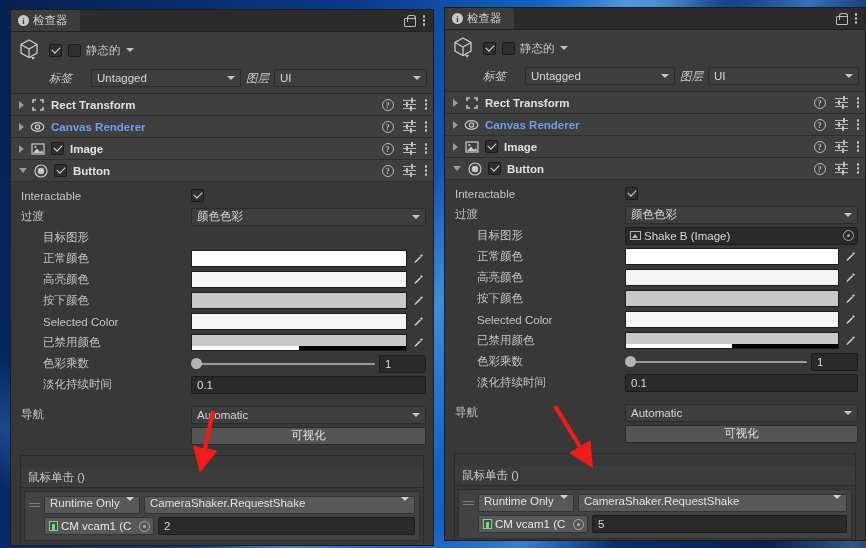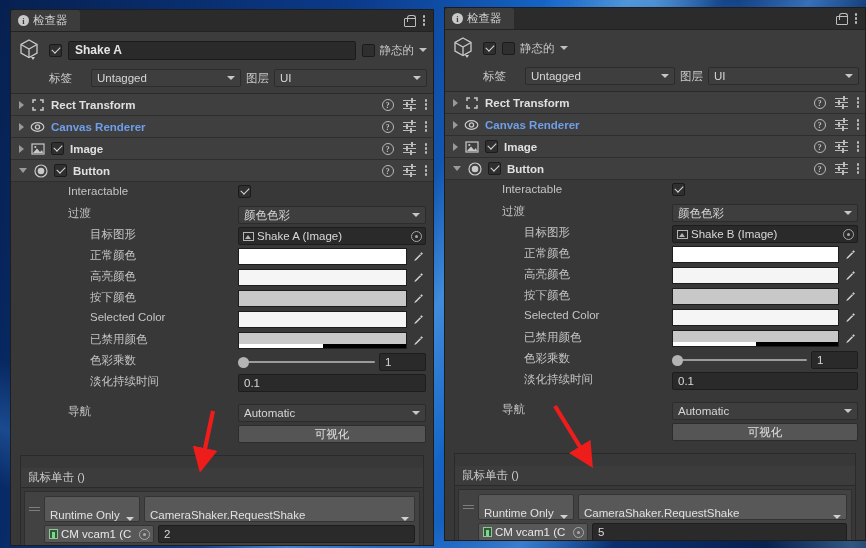--- a/index.html
+++ b/index.html
@@ -93,21 +93,21 @@
   }
   .name-field{
     flex:1; height:19px; background:#2a2a2a; border:1px solid #1b1b1b; border-radius:2px;
     display:flex;align-items:center; padding:0 6px;
     font-weight:bold; color:#e4e4e4; font-size:12px;
   }
   .static-wrap{ display:flex;align-items:center;gap:5px; }
   .static-wrap .lbl{ color:#c8c8c8; font-size:11.5px; }
   .caret{ width:0;height:0;border-left:4px solid transparent;border-right:4px solid transparent;border-top:4px solid #c0c0c0; }
   .go-row2{ display:flex; align-items:center; gap:5px; margin-top:6px; padding-left:32px; }
-  .go-row2 .lbl{ color:#c8c8c8; white-space:nowrap; }
+  .go-row2 .lbl{ color:#c8c8c8; white-space:nowrap;font-style:italic; }
   .dropdown{
     height:18px; background:#3e3e3e; border:1px solid #2c2c2c; border-radius:2px;
     display:flex;align-items:center; padding:0 5px; color:#d6d6d6; font-size:11.5px;
     position:relative; min-width:0;
   }
   .dropdown .dcaret{ margin-left:auto; width:0;height:0;
     border-left:4px solid transparent;border-right:4px solid transparent;border-top:4px solid #c7c7c7; }
   .tag-dd{ flex:0 0 150px;margin-left:14px; }
   .layer-dd{ flex:1; }
 
@@ -132,21 +132,21 @@
   .preset-ico i:nth-child(1){ top:1px; }
   .preset-ico i:nth-child(2){ top:5px; }
   .preset-ico i:nth-child(3){ top:9px; }
   .preset-ico b{ position:absolute;width:2.6px;height:5px;background:#bcbcbc; }
   .preset-ico b:nth-child(4){ top:-1px;left:8px; }
   .preset-ico b:nth-child(5){ top:3px;left:3px; }
   .preset-ico b:nth-child(6){ top:7px;left:7px; }
 
   
   .body{ background:#383838; flex:1; position:relative; overflow:hidden; }
-  .prow{ display:flex; align-items:flex-start; height:21px; padding:0 7px 0 0;margin-left:47px; }
+  .prow{ display:flex; align-items:center; height:21px; padding:0 7px 0 0; }
   .plabel{ color:#c4c4c4; font-size:11.5px; }
   .plabel.ind2{ padding-left:32px; }
   .pfield{ flex:1; display:flex; align-items:center; }
   .text-field{
     flex:1; height:18px; background:#2a2a2a; border:1px solid #1d1d1d; border-radius:2px;
     color:#d8d8d8; font-size:11.5px; display:flex;align-items:center; padding:0 5px;
   }
   .obj-field{
     flex:1; height:18px; background:#2a2a2a; border:1px solid #1d1d1d; border-radius:2px;
     color:#d8d8d8; font-size:11.5px; display:flex;align-items:center; gap:3px; padding:0 3px 0 4px;
@@ -183,22 +183,22 @@
   }
   .evt-head{
     background:#3c3c3c; height:20px; display:flex;align-items:center;
     padding:0 7px; color:#c9c9c9; font-size:11.5px; border-bottom:1px solid #2a2a2a;margin-top:12px;
   }
   .evt-list{ background:#424242; margin:3px; border:1px solid #2e2e2e; padding:4px 4px 5px 4px; }
   .evt-entry-row{ display:flex; align-items:center; gap:4px; }
   .grip{ width:11px; flex:0 0 11px; display:flex;flex-direction:column;gap:2px; }
   .grip i{ height:1.4px;background:#7d7d7d;display:block; }
   .evt-dd{
-    height:26px; background:#585858; border:1px solid #343434; border-radius:2px;
-    display:flex;align-items:flex-end;padding:0 5px;color:#e0e0e0;font-size:11.5px;
+    height:18px; background:#585858; border:1px solid #343434; border-radius:2px;
+    display:flex;align-items:flex-start;padding:0 5px;color:#e0e0e0;font-size:11.5px;
   }
   .evt-dd .dcaret{ margin-left:auto;width:0;height:0;
     border-left:4px solid transparent;border-right:4px solid transparent;border-top:4px solid #d0d0d0; }
   .rt-dd{ flex:0 0 96px; }
   .fn-dd{ flex:1; }
   .evt-row2{ display:flex; align-items:center; gap:4px; margin-top:3px; padding-left:15px; }
   .objref{
     flex:0 0 110px; height:18px; background:#585858;border:1px solid #343434;border-radius:2px;
     display:flex;align-items:center;gap:3px;padding:0 3px 0 4px;color:#e8e8e8;font-size:11.5px;
     overflow:hidden; white-space:nowrap;
@@ -220,349 +220,20 @@
   
   .arrow{ position:absolute; pointer-events:none; z-index:40; }
 </style>
 </head>
 <body>
 
 <div class="desktop"></div>
 <div class="wm">na</div>
 
 <div class="inspector" id="panel-a">
-
-  <div class="tabstrip">
-    <div class="tab">
-      <span class="info-i">i</span>
-      <span>检查器</span>
-    </div>
-    <div class="tabstrip-right">
-      <span class="lock-ico"></span>
-      <span class="kebab">
-          <i></i>
-          <i></i>
-          <i></i>
-        </span>
-    </div>
-  </div>
-
-  <div class="go-header">
-    <div class="go-row1">
-      <span class="cube-ico">
-        <svg width="26" height="26" viewBox="0 0 26 26">
-          <path d="M12 3 L20 7.5 L20 16 L12 20.5 L4 16 L4 7.5 Z" fill="none" stroke="#c9c9c9" stroke-width="1.3"></path>
-          <path d="M4 7.5 L12 12 L20 7.5 M12 12 L12 20.5" fill="none" stroke="#c9c9c9" stroke-width="1.3"></path>
-          <path d="M14 20 l4 0 l-2 3 z" fill="#c9c9c9"></path>
-        </svg>
-      </span>
-      <span class="cb checked"></span>
-      <span class="name-field">Shake A</span>
-      <span class="static-wrap">
-        <span class="cb"></span>
-        <span class="lbl">静态的</span>
-        <span class="caret"></span>
-      </span>
-    </div>
-    <div class="go-row2">
-      <span class="lbl">标签</span>
-      <span class="dropdown tag-dd">
-        <span>Untagged</span>
-        <span class="dcaret"></span>
-      </span>
-      <span class="lbl">图层</span>
-      <span class="dropdown layer-dd">
-        <span>UI</span>
-        <span class="dcaret"></span>
-      </span>
-    </div>
-  </div>
-
-  <div class="comp-row">
-    <span class="foldout"></span>
-    <span class="comp-ico">
-      <svg width="14" height="14" viewBox="0 0 14 14">
-        <path d="M2 5 L2 2 L5 2 M9 2 L12 2 L12 5 M12 9 L12 12 L9 12 M5 12 L2 12 L2 9" fill="none" stroke="#c9c9c9" stroke-width="1.5"></path>
-      </svg>
-    </span>
-    <span class="comp-title">Rect Transform</span>
-    <span class="comp-right">
-      <span class="help-ico">?</span>
-      <span class="preset-ico">
-          <i></i>
-          <i></i>
-          <i></i>
-          <b></b>
-          <b></b>
-          <b></b>
-        </span>
-      <span class="kebab">
-          <i></i>
-          <i></i>
-          <i></i>
-        </span>
-    </span>
-  </div>
-
-  <div class="comp-row">
-    <span class="foldout"></span>
-    <span class="comp-ico">
-      <svg width="15" height="12" viewBox="0 0 15 12">
-        <ellipse cx="7.5" cy="6" rx="6.3" ry="4.3" fill="none" stroke="#c9c9c9" stroke-width="1.2"></ellipse>
-        <circle cx="7.5" cy="6" r="2.1" fill="none" stroke="#c9c9c9" stroke-width="1.3"></circle>
-      </svg>
-    </span>
-    <span class="comp-title link">Canvas Renderer</span>
-    <span class="comp-right">
-      <span class="help-ico">?</span>
-      <span class="preset-ico">
-          <i></i>
-          <i></i>
-          <i></i>
-          <b></b>
-          <b></b>
-          <b></b>
-        </span>
-      <span class="kebab">
-          <i></i>
-          <i></i>
-          <i></i>
-        </span>
-    </span>
-  </div>
-
-  <div class="comp-row">
-    <span class="foldout"></span>
-    <span class="comp-ico">
-      <svg width="14" height="12" viewBox="0 0 14 12">
-        <rect x="1" y="1" width="12" height="10" fill="none" stroke="#c9c9c9" stroke-width="1.2"></rect>
-        <circle cx="4.3" cy="4" r="1.1" fill="#c9c9c9"></circle>
-        <path d="M2 10 L6 5.5 L9 9 L11 7 L12 10 Z" fill="#c9c9c9"></path>
-      </svg>
-    </span>
-    <span class="cb checked"></span>
-    <span class="comp-title">Image</span>
-    <span class="comp-right">
-      <span class="help-ico">?</span>
-      <span class="preset-ico">
-          <i></i>
-          <i></i>
-          <i></i>
-          <b></b>
-          <b></b>
-          <b></b>
-        </span>
-      <span class="kebab">
-          <i></i>
-          <i></i>
-          <i></i>
-        </span>
-    </span>
-  </div>
-
-  <div class="comp-row">
-    <span class="foldout open"></span>
-    <span class="comp-ico">
-      <svg width="14" height="14" viewBox="0 0 14 14">
-        <circle cx="7" cy="7" r="6" fill="none" stroke="#c9c9c9" stroke-width="1.2"></circle>
-        <circle cx="7" cy="7" r="3.3" fill="#c9c9c9"></circle>
-      </svg>
-    </span>
-    <span class="cb checked"></span>
-    <span class="comp-title">Button</span>
-    <span class="comp-right">
-      <span class="help-ico">?</span>
-      <span class="preset-ico">
-          <i></i>
-          <i></i>
-          <i></i>
-          <b></b>
-          <b></b>
-          <b></b>
-        </span>
-      <span class="kebab">
-          <i></i>
-          <i></i>
-          <i></i>
-        </span>
-    </span>
-  </div>
-
-  <div class="body">
-    <div style="padding:3px 0 0 0;">
-      <div class="prow">
-        <span class="plabel" style="width:180px;padding-left:10px;">Interactable</span>
-        <span class="pfield">
-            <span class="cb checked"></span>
-          </span>
-      </div>
-      <div class="prow">
-        <span class="plabel" style="width:180px;padding-left:10px;">过渡</span>
-        <span class="pfield">
-          <span class="dropdown" style="flex:1;height:18px;">
-            <span>颜色色彩</span>
-            <span class="dcaret"></span>
-          </span>
-        </span>
-      </div>
-      <div class="prow">
-        <span class="plabel ind2" style="width:180px;">目标图形</span>
-        <span class="pfield">
-          <span class="obj-field">
-            <span class="img-glyph"></span>
-            <span>Shake A (Image)</span>
-            <span class="obj-pick"></span>
-          </span>
-        </span>
-      </div>
-
-      <div class="prow">
-        <span class="plabel ind2" style="width:180px;">正常颜色</span>
-        <span class="pfield">
-          <span class="color-field">
-              <span class="color-main" id="pa-c0" style="background: rgb(255, 255, 255);"></span>
-            </span>
-          <span class="eyedrop">
-            <svg width="11" height="11" viewBox="0 0 11 11">
-                <path d="M8.5 1.2 l1.4 1.4 -1.3 1.3 -1.4-1.4z M7 3.2 L2 8.2 L1.3 10 L3.1 9.3 L8.1 4.3z" fill="#d2d2d2"></path>
-              </svg>
-          </span>
-        </span>
-      </div>
-      <div class="prow">
-        <span class="plabel ind2" style="width:180px;">高亮颜色</span>
-        <span class="pfield">
-          <span class="color-field">
-              <span class="color-main" id="pa-c1" style="background: rgb(245, 245, 245);"></span>
-            </span>
-          <span class="eyedrop">
-            <svg width="11" height="11" viewBox="0 0 11 11">
-                <path d="M8.5 1.2 l1.4 1.4 -1.3 1.3 -1.4-1.4z M7 3.2 L2 8.2 L1.3 10 L3.1 9.3 L8.1 4.3z" fill="#d2d2d2"></path>
-              </svg>
-          </span>
-        </span>
-      </div>
-      <div class="prow">
-        <span class="plabel ind2" style="width:180px;">按下颜色</span>
-        <span class="pfield">
-          <span class="color-field">
-              <span class="color-main" id="pa-c2" style="background: rgb(200, 200, 200);"></span>
-            </span>
-          <span class="eyedrop">
-            <svg width="11" height="11" viewBox="0 0 11 11">
-                <path d="M8.5 1.2 l1.4 1.4 -1.3 1.3 -1.4-1.4z M7 3.2 L2 8.2 L1.3 10 L3.1 9.3 L8.1 4.3z" fill="#d2d2d2"></path>
-              </svg>
-          </span>
-        </span>
-      </div>
-      <div class="prow">
-        <span class="plabel ind2" style="width:180px;">Selected Color</span>
-        <span class="pfield">
-          <span class="color-field">
-              <span class="color-main" id="pa-c3" style="background: rgb(245, 245, 245);"></span>
-            </span>
-          <span class="eyedrop">
-            <svg width="11" height="11" viewBox="0 0 11 11">
-                <path d="M8.5 1.2 l1.4 1.4 -1.3 1.3 -1.4-1.4z M7 3.2 L2 8.2 L1.3 10 L3.1 9.3 L8.1 4.3z" fill="#d2d2d2"></path>
-              </svg>
-          </span>
-        </span>
-      </div>
-      <div class="prow">
-        <span class="plabel ind2" style="width:180px;">已禁用颜色</span>
-        <span class="pfield">
-          <span class="color-field">
-            <span class="color-main" id="pa-c4" style="background: rgb(200, 200, 200);"></span>
-            <span class="alpha-bar">
-                <i id="pa-a4" style="width: 50%;"></i>
-              </span>
-          </span>
-          <span class="eyedrop">
-            <svg width="11" height="11" viewBox="0 0 11 11">
-                <path d="M8.5 1.2 l1.4 1.4 -1.3 1.3 -1.4-1.4z M7 3.2 L2 8.2 L1.3 10 L3.1 9.3 L8.1 4.3z" fill="#d2d2d2"></path>
-              </svg>
-          </span>
-        </span>
-      </div>
-
-      <div class="prow">
-        <span class="plabel ind2" style="width:180px;">色彩乘数</span>
-        <span class="pfield">
-          <span class="slider-track">
-            <span class="rail"></span>
-              <span class="knob"></span>
-          </span>
-          <span class="num-box">1</span>
-        </span>
-      </div>
-      <div class="prow">
-        <span class="plabel ind2" style="width:180px;">淡化持续时间</span>
-        <span class="pfield">
-          <span class="text-field">0.1</span>
-        </span>
-      </div>
-
-      <div class="spacer"></div>
-
-      <div class="prow">
-        <span class="plabel" style="width:180px;padding-left:10px;">导航</span>
-        <span class="pfield">
-          <span class="dropdown" style="flex:1;height:18px;">
-            <span>Automatic</span>
-            <span class="dcaret"></span>
-          </span>
-        </span>
-      </div>
-      <div class="prow">
-        <span class="plabel" style="width:180px;"></span>
-        <span class="pfield">
-          <span class="btn-wide">可视化</span>
-        </span>
-      </div>
-
-      <div class="spacer"></div>
-
-      <div class="evt-block">
-        <div class="evt-head">鼠标单击 ()</div>
-        <div class="evt-list">
-          <div class="evt-entry-row">
-            <span class="grip">
-                <i></i>
-                <i></i>
-              </span>
-            <span class="evt-dd rt-dd">
-              <span>Runtime Only</span>
-              <span class="dcaret"></span>
-            </span>
-            <span class="evt-dd fn-dd">
-              <span>CameraShaker.RequestShake</span>
-              <span class="dcaret"></span>
-            </span>
-          </div>
-          <div class="evt-row2">
-            <span class="objref">
-              <span class="cam-glyph"></span>
-              <span>CM vcam1 (C</span>
-              <span class="obj-pick"></span>
-            </span>
-            <span class="arg-field">2</span>
-          </div>
-        </div>
-        <div class="evt-foot">
-          <span class="pm">
-            <span>+</span>
-            <span>−</span>
-          </span>
-        </div>
-      </div>
-    </div>
-  </div>
-</div>
-
-<div class="inspector" id="panel-b">
 
   <div class="tabstrip">
     <div class="tab">
       <span class="info-i">i</span>
       <span>检查器</span>
     </div>
     <div class="tabstrip-right">
       <span class="lock-ico"></span>
       <span class="kebab">
           <i></i>
@@ -724,88 +395,81 @@
         <span class="plabel" style="width:180px;padding-left:10px;">过渡</span>
         <span class="pfield">
           <span class="dropdown" style="flex:1;height:18px;">
             <span>颜色色彩</span>
             <span class="dcaret"></span>
           </span>
         </span>
       </div>
       <div class="prow">
         <span class="plabel ind2" style="width:180px;">目标图形</span>
-        <span class="pfield">
-          <span class="obj-field">
-            <span class="img-glyph"></span>
-            <span>Shake B (Image)</span>
-            <span class="obj-pick"></span>
-          </span>
-        </span>
       </div>
 
       <div class="prow">
         <span class="plabel ind2" style="width:180px;">正常颜色</span>
         <span class="pfield">
           <span class="color-field">
-              <span class="color-main" id="pb-c0" style="background: rgb(255, 255, 255);"></span>
+              <span class="color-main" id="pa-c0" style="background: rgb(255, 255, 255);"></span>
             </span>
           <span class="eyedrop">
             <svg width="11" height="11" viewBox="0 0 11 11">
                 <path d="M8.5 1.2 l1.4 1.4 -1.3 1.3 -1.4-1.4z M7 3.2 L2 8.2 L1.3 10 L3.1 9.3 L8.1 4.3z" fill="#d2d2d2"></path>
               </svg>
           </span>
         </span>
       </div>
       <div class="prow">
         <span class="plabel ind2" style="width:180px;">高亮颜色</span>
         <span class="pfield">
           <span class="color-field">
-              <span class="color-main" id="pb-c1" style="background: rgb(245, 245, 245);"></span>
+              <span class="color-main" id="pa-c1" style="background: rgb(245, 245, 245);"></span>
             </span>
           <span class="eyedrop">
             <svg width="11" height="11" viewBox="0 0 11 11">
                 <path d="M8.5 1.2 l1.4 1.4 -1.3 1.3 -1.4-1.4z M7 3.2 L2 8.2 L1.3 10 L3.1 9.3 L8.1 4.3z" fill="#d2d2d2"></path>
               </svg>
           </span>
         </span>
       </div>
       <div class="prow">
         <span class="plabel ind2" style="width:180px;">按下颜色</span>
         <span class="pfield">
           <span class="color-field">
-              <span class="color-main" id="pb-c2" style="background: rgb(200, 200, 200);"></span>
+              <span class="color-main" id="pa-c2" style="background: rgb(200, 200, 200);"></span>
             </span>
           <span class="eyedrop">
             <svg width="11" height="11" viewBox="0 0 11 11">
                 <path d="M8.5 1.2 l1.4 1.4 -1.3 1.3 -1.4-1.4z M7 3.2 L2 8.2 L1.3 10 L3.1 9.3 L8.1 4.3z" fill="#d2d2d2"></path>
               </svg>
           </span>
         </span>
       </div>
       <div class="prow">
         <span class="plabel ind2" style="width:180px;">Selected Color</span>
         <span class="pfield">
           <span class="color-field">
-              <span class="color-main" id="pb-c3" style="background: rgb(245, 245, 245);"></span>
+              <span class="color-main" id="pa-c3" style="background: rgb(245, 245, 245);"></span>
             </span>
           <span class="eyedrop">
             <svg width="11" height="11" viewBox="0 0 11 11">
                 <path d="M8.5 1.2 l1.4 1.4 -1.3 1.3 -1.4-1.4z M7 3.2 L2 8.2 L1.3 10 L3.1 9.3 L8.1 4.3z" fill="#d2d2d2"></path>
               </svg>
           </span>
         </span>
       </div>
       <div class="prow">
         <span class="plabel ind2" style="width:180px;">已禁用颜色</span>
         <span class="pfield">
           <span class="color-field">
-            <span class="color-main" id="pb-c4" style="background: rgb(200, 200, 200);"></span>
+            <span class="color-main" id="pa-c4" style="background: rgb(200, 200, 200);"></span>
             <span class="alpha-bar">
-                <i id="pb-a4" style="width: 50%;"></i>
+                <i id="pa-a4" style="width: 50%;"></i>
               </span>
           </span>
           <span class="eyedrop">
             <svg width="11" height="11" viewBox="0 0 11 11">
                 <path d="M8.5 1.2 l1.4 1.4 -1.3 1.3 -1.4-1.4z M7 3.2 L2 8.2 L1.3 10 L3.1 9.3 L8.1 4.3z" fill="#d2d2d2"></path>
               </svg>
           </span>
         </span>
       </div>
 
@@ -862,20 +526,348 @@
               <span>CameraShaker.RequestShake</span>
               <span class="dcaret"></span>
             </span>
           </div>
           <div class="evt-row2">
             <span class="objref">
               <span class="cam-glyph"></span>
               <span>CM vcam1 (C</span>
               <span class="obj-pick"></span>
             </span>
+            <span class="arg-field">2</span>
+          </div>
+        </div>
+        <div class="evt-foot">
+          <span class="pm">
+            <span>+</span>
+            <span>−</span>
+          </span>
+        </div>
+      </div>
+    </div>
+  </div>
+</div>
+
+<div class="inspector" id="panel-b">
+
+  <div class="tabstrip">
+    <div class="tab">
+      <span class="info-i">i</span>
+      <span>检查器</span>
+    </div>
+    <div class="tabstrip-right">
+      <span class="lock-ico"></span>
+      <span class="kebab">
+          <i></i>
+          <i></i>
+          <i></i>
+        </span>
+    </div>
+  </div>
+
+  <div class="go-header">
+    <div class="go-row1">
+      <span class="cube-ico">
+        <svg width="26" height="26" viewBox="0 0 26 26">
+          <path d="M12 3 L20 7.5 L20 16 L12 20.5 L4 16 L4 7.5 Z" fill="none" stroke="#c9c9c9" stroke-width="1.3"></path>
+          <path d="M4 7.5 L12 12 L20 7.5 M12 12 L12 20.5" fill="none" stroke="#c9c9c9" stroke-width="1.3"></path>
+          <path d="M14 20 l4 0 l-2 3 z" fill="#c9c9c9"></path>
+        </svg>
+      </span>
+      <span class="cb checked"></span>
+      <span class="static-wrap">
+        <span class="cb"></span>
+        <span class="lbl">静态的</span>
+        <span class="caret"></span>
+      </span>
+    </div>
+    <div class="go-row2">
+      <span class="lbl">标签</span>
+      <span class="dropdown tag-dd">
+        <span>Untagged</span>
+        <span class="dcaret"></span>
+      </span>
+      <span class="lbl">图层</span>
+      <span class="dropdown layer-dd">
+        <span>UI</span>
+        <span class="dcaret"></span>
+      </span>
+    </div>
+  </div>
+
+  <div class="comp-row">
+    <span class="foldout"></span>
+    <span class="comp-ico">
+      <svg width="14" height="14" viewBox="0 0 14 14">
+        <path d="M2 5 L2 2 L5 2 M9 2 L12 2 L12 5 M12 9 L12 12 L9 12 M5 12 L2 12 L2 9" fill="none" stroke="#c9c9c9" stroke-width="1.5"></path>
+      </svg>
+    </span>
+    <span class="comp-title">Rect Transform</span>
+    <span class="comp-right">
+      <span class="help-ico">?</span>
+      <span class="preset-ico">
+          <i></i>
+          <i></i>
+          <i></i>
+          <b></b>
+          <b></b>
+          <b></b>
+        </span>
+      <span class="kebab">
+          <i></i>
+          <i></i>
+          <i></i>
+        </span>
+    </span>
+  </div>
+
+  <div class="comp-row">
+    <span class="foldout"></span>
+    <span class="comp-ico">
+      <svg width="15" height="12" viewBox="0 0 15 12">
+        <ellipse cx="7.5" cy="6" rx="6.3" ry="4.3" fill="none" stroke="#c9c9c9" stroke-width="1.2"></ellipse>
+        <circle cx="7.5" cy="6" r="2.1" fill="none" stroke="#c9c9c9" stroke-width="1.3"></circle>
+      </svg>
+    </span>
+    <span class="comp-title link">Canvas Renderer</span>
+    <span class="comp-right">
+      <span class="help-ico">?</span>
+      <span class="preset-ico">
+          <i></i>
+          <i></i>
+          <i></i>
+          <b></b>
+          <b></b>
+          <b></b>
+        </span>
+      <span class="kebab">
+          <i></i>
+          <i></i>
+          <i></i>
+        </span>
+    </span>
+  </div>
+
+  <div class="comp-row">
+    <span class="foldout"></span>
+    <span class="comp-ico">
+      <svg width="14" height="12" viewBox="0 0 14 12">
+        <rect x="1" y="1" width="12" height="10" fill="none" stroke="#c9c9c9" stroke-width="1.2"></rect>
+        <circle cx="4.3" cy="4" r="1.1" fill="#c9c9c9"></circle>
+        <path d="M2 10 L6 5.5 L9 9 L11 7 L12 10 Z" fill="#c9c9c9"></path>
+      </svg>
+    </span>
+    <span class="cb checked"></span>
+    <span class="comp-title">Image</span>
+    <span class="comp-right">
+      <span class="help-ico">?</span>
+      <span class="preset-ico">
+          <i></i>
+          <i></i>
+          <i></i>
+          <b></b>
+          <b></b>
+          <b></b>
+        </span>
+      <span class="kebab">
+          <i></i>
+          <i></i>
+          <i></i>
+        </span>
+    </span>
+  </div>
+
+  <div class="comp-row">
+    <span class="foldout open"></span>
+    <span class="comp-ico">
+      <svg width="14" height="14" viewBox="0 0 14 14">
+        <circle cx="7" cy="7" r="6" fill="none" stroke="#c9c9c9" stroke-width="1.2"></circle>
+        <circle cx="7" cy="7" r="3.3" fill="#c9c9c9"></circle>
+      </svg>
+    </span>
+    <span class="cb checked"></span>
+    <span class="comp-title">Button</span>
+    <span class="comp-right">
+      <span class="help-ico">?</span>
+      <span class="preset-ico">
+          <i></i>
+          <i></i>
+          <i></i>
+          <b></b>
+          <b></b>
+          <b></b>
+        </span>
+      <span class="kebab">
+          <i></i>
+          <i></i>
+          <i></i>
+        </span>
+    </span>
+  </div>
+
+  <div class="body">
+    <div style="padding:3px 0 0 0;">
+      <div class="prow">
+        <span class="plabel" style="width:180px;padding-left:10px;">Interactable</span>
+        <span class="pfield">
+            <span class="cb checked"></span>
+          </span>
+      </div>
+      <div class="prow">
+        <span class="plabel" style="width:180px;padding-left:10px;">过渡</span>
+        <span class="pfield">
+          <span class="dropdown" style="flex:1;height:18px;">
+            <span>颜色色彩</span>
+            <span class="dcaret"></span>
+          </span>
+        </span>
+      </div>
+      <div class="prow">
+        <span class="plabel ind2" style="width:180px;">目标图形</span>
+        <span class="pfield">
+          <span class="obj-field">
+            <span class="img-glyph"></span>
+            <span>Shake B (Image)</span>
+            <span class="obj-pick"></span>
+          </span>
+        </span>
+      </div>
+
+      <div class="prow">
+        <span class="plabel ind2" style="width:180px;">正常颜色</span>
+        <span class="pfield">
+          <span class="color-field">
+              <span class="color-main" id="pb-c0" style="background: rgb(255, 255, 255);"></span>
+            </span>
+          <span class="eyedrop">
+            <svg width="11" height="11" viewBox="0 0 11 11">
+                <path d="M8.5 1.2 l1.4 1.4 -1.3 1.3 -1.4-1.4z M7 3.2 L2 8.2 L1.3 10 L3.1 9.3 L8.1 4.3z" fill="#d2d2d2"></path>
+              </svg>
+          </span>
+        </span>
+      </div>
+      <div class="prow">
+        <span class="plabel ind2" style="width:180px;">高亮颜色</span>
+        <span class="pfield">
+          <span class="color-field">
+              <span class="color-main" id="pb-c1" style="background: rgb(245, 245, 245);"></span>
+            </span>
+          <span class="eyedrop">
+            <svg width="11" height="11" viewBox="0 0 11 11">
+                <path d="M8.5 1.2 l1.4 1.4 -1.3 1.3 -1.4-1.4z M7 3.2 L2 8.2 L1.3 10 L3.1 9.3 L8.1 4.3z" fill="#d2d2d2"></path>
+              </svg>
+          </span>
+        </span>
+      </div>
+      <div class="prow">
+        <span class="plabel ind2" style="width:180px;">按下颜色</span>
+        <span class="pfield">
+          <span class="color-field">
+              <span class="color-main" id="pb-c2" style="background: rgb(200, 200, 200);"></span>
+            </span>
+          <span class="eyedrop">
+            <svg width="11" height="11" viewBox="0 0 11 11">
+                <path d="M8.5 1.2 l1.4 1.4 -1.3 1.3 -1.4-1.4z M7 3.2 L2 8.2 L1.3 10 L3.1 9.3 L8.1 4.3z" fill="#d2d2d2"></path>
+              </svg>
+          </span>
+        </span>
+      </div>
+      <div class="prow">
+        <span class="plabel ind2" style="width:180px;">Selected Color</span>
+        <span class="pfield">
+          <span class="color-field">
+              <span class="color-main" id="pb-c3" style="background: rgb(245, 245, 245);"></span>
+            </span>
+          <span class="eyedrop">
+            <svg width="11" height="11" viewBox="0 0 11 11">
+                <path d="M8.5 1.2 l1.4 1.4 -1.3 1.3 -1.4-1.4z M7 3.2 L2 8.2 L1.3 10 L3.1 9.3 L8.1 4.3z" fill="#d2d2d2"></path>
+              </svg>
+          </span>
+        </span>
+      </div>
+      <div class="prow">
+        <span class="plabel ind2" style="width:180px;">已禁用颜色</span>
+        <span class="pfield">
+          <span class="color-field">
+            <span class="color-main" id="pb-c4" style="background: rgb(200, 200, 200);"></span>
+            <span class="alpha-bar">
+                <i id="pb-a4" style="width: 50%;"></i>
+              </span>
+          </span>
+          <span class="eyedrop">
+            <svg width="11" height="11" viewBox="0 0 11 11">
+                <path d="M8.5 1.2 l1.4 1.4 -1.3 1.3 -1.4-1.4z M7 3.2 L2 8.2 L1.3 10 L3.1 9.3 L8.1 4.3z" fill="#d2d2d2"></path>
+              </svg>
+          </span>
+        </span>
+      </div>
+
+      <div class="prow">
+        <span class="plabel ind2" style="width:180px;">色彩乘数</span>
+        <span class="pfield">
+          <span class="slider-track">
+            <span class="rail"></span>
+              <span class="knob"></span>
+          </span>
+          <span class="num-box">1</span>
+        </span>
+      </div>
+      <div class="prow">
+        <span class="plabel ind2" style="width:180px;">淡化持续时间</span>
+        <span class="pfield">
+          <span class="text-field">0.1</span>
+        </span>
+      </div>
+
+      <div class="spacer"></div>
+
+      <div class="prow">
+        <span class="plabel" style="width:180px;padding-left:10px;">导航</span>
+        <span class="pfield">
+          <span class="dropdown" style="flex:1;height:18px;">
+            <span>Automatic</span>
+            <span class="dcaret"></span>
+          </span>
+        </span>
+      </div>
+      <div class="prow">
+        <span class="plabel" style="width:180px;"></span>
+        <span class="pfield">
+          <span class="btn-wide">可视化</span>
+        </span>
+      </div>
+
+      <div class="spacer"></div>
+
+      <div class="evt-block">
+        <div class="evt-head">鼠标单击 ()</div>
+        <div class="evt-list">
+          <div class="evt-entry-row">
+            <span class="grip">
+                <i></i>
+                <i></i>
+              </span>
+            <span class="evt-dd rt-dd">
+              <span>Runtime Only</span>
+              <span class="dcaret"></span>
+            </span>
+            <span class="evt-dd fn-dd">
+              <span>CameraShaker.RequestShake</span>
+              <span class="dcaret"></span>
+            </span>
+          </div>
+          <div class="evt-row2">
+            <span class="objref">
+              <span class="cam-glyph"></span>
+              <span>CM vcam1 (C</span>
+              <span class="obj-pick"></span>
+            </span>
             <span class="arg-field">5</span>
           </div>
         </div>
         <div class="evt-foot">
           <span class="pm">
             <span>+</span>
             <span>−</span>
           </span>
         </div>
       </div>

